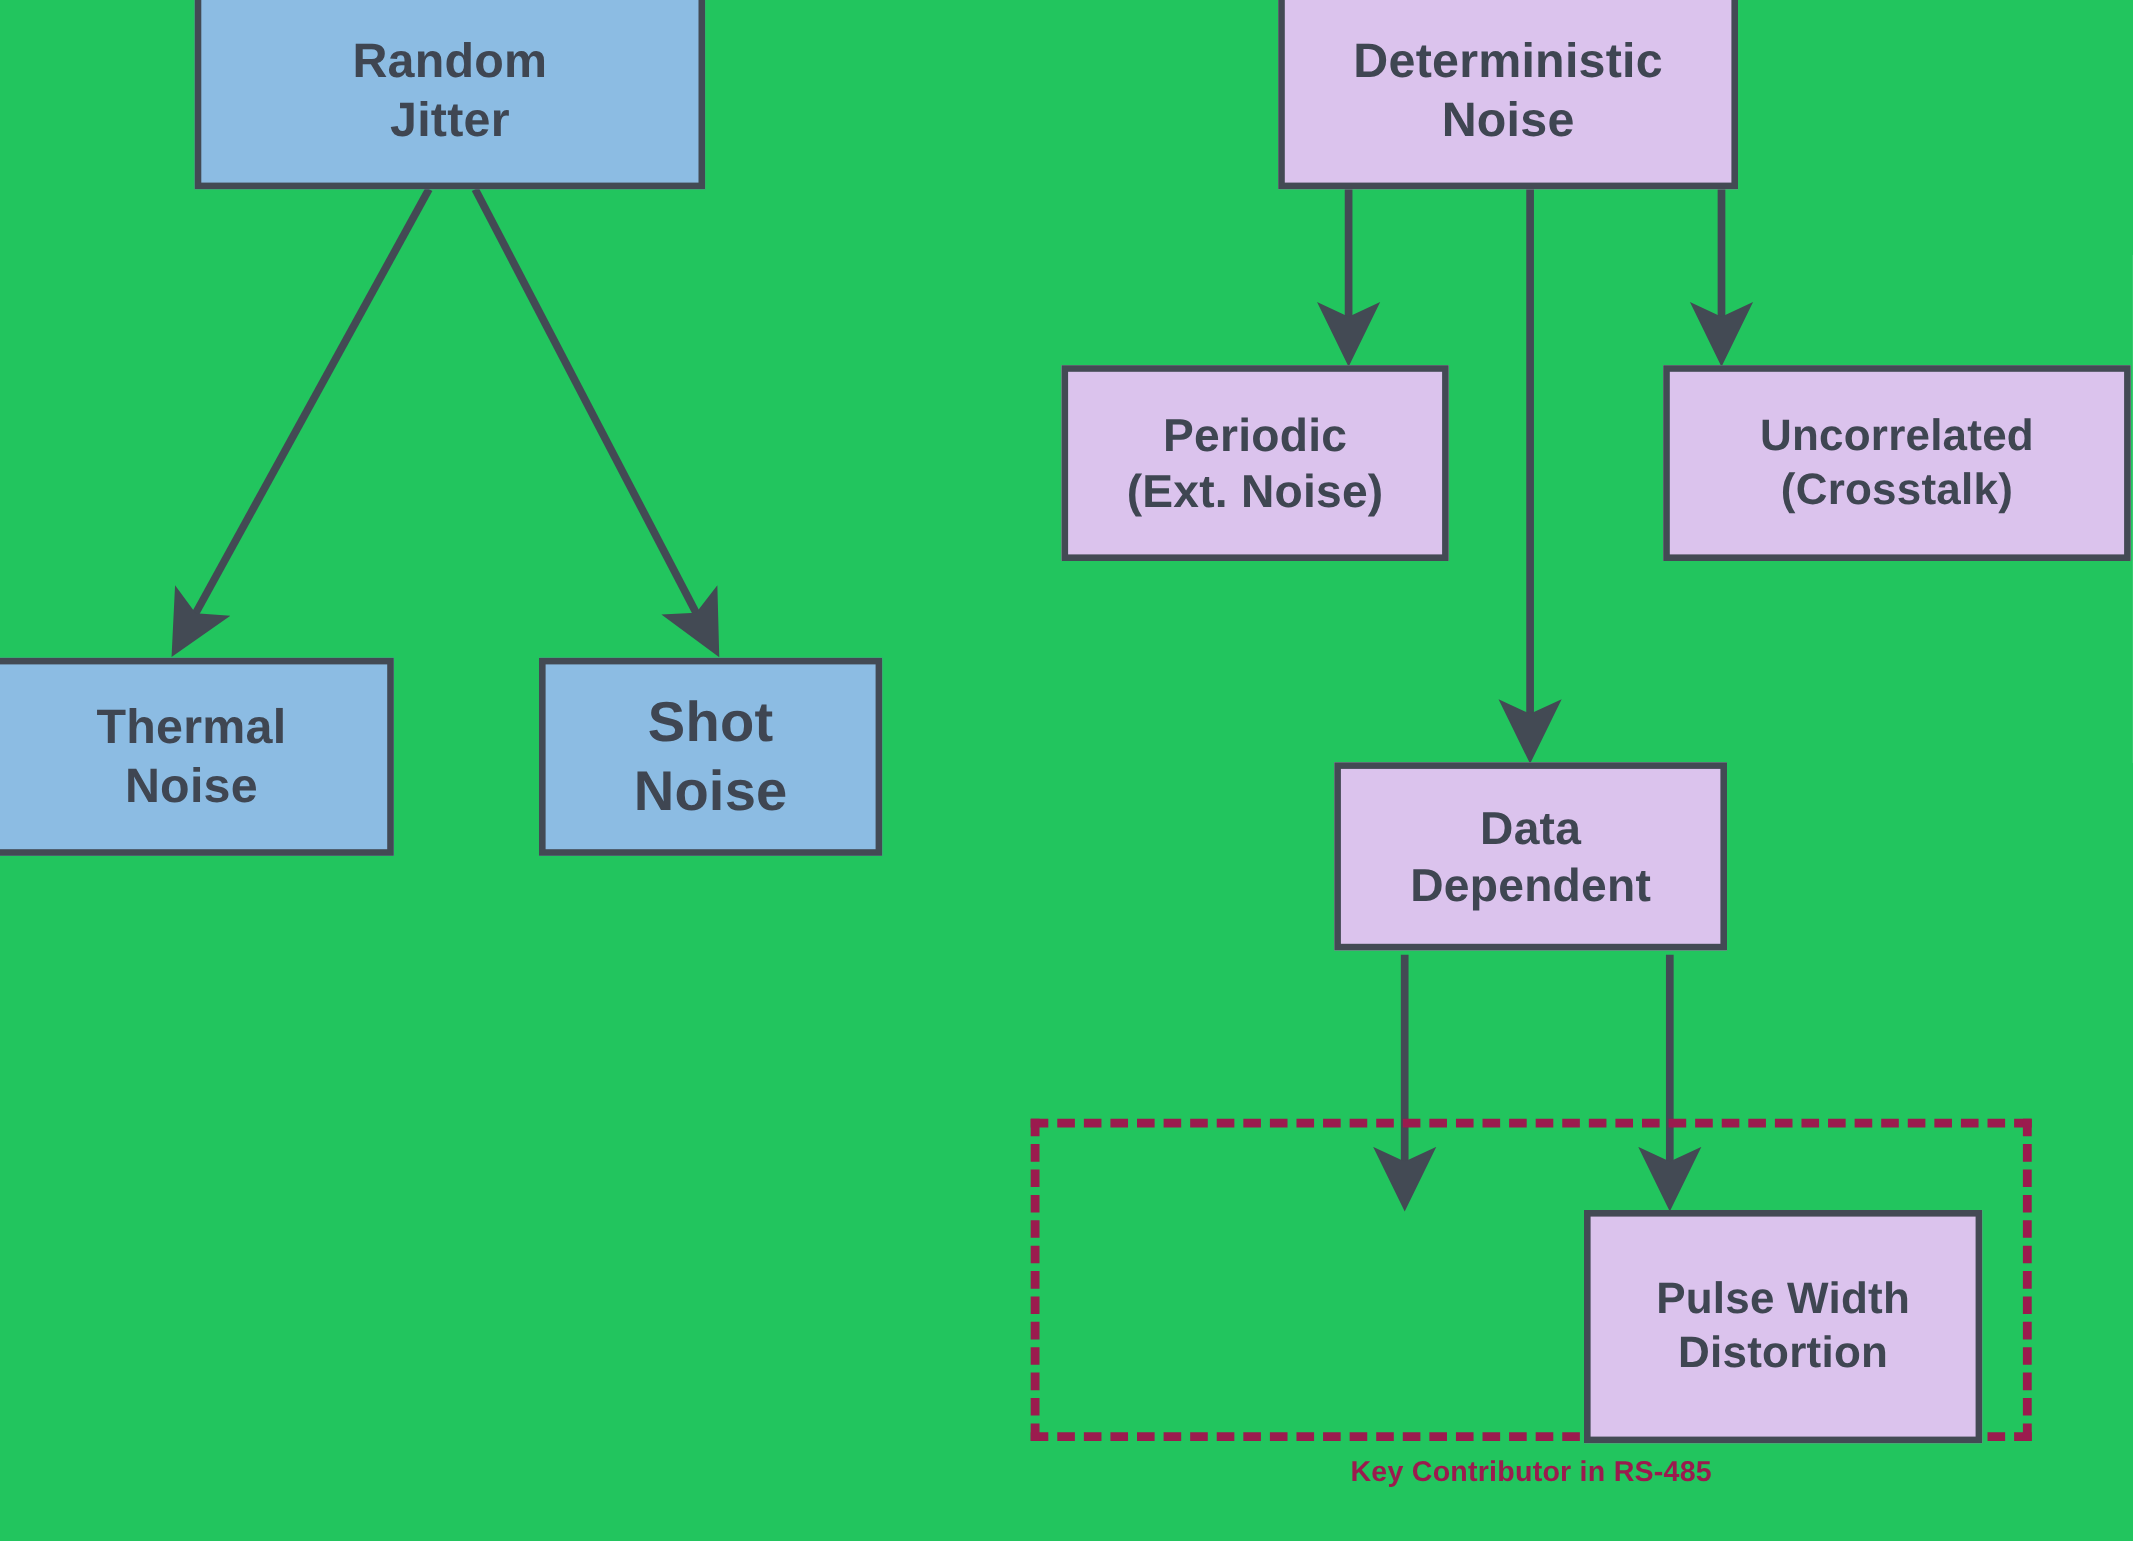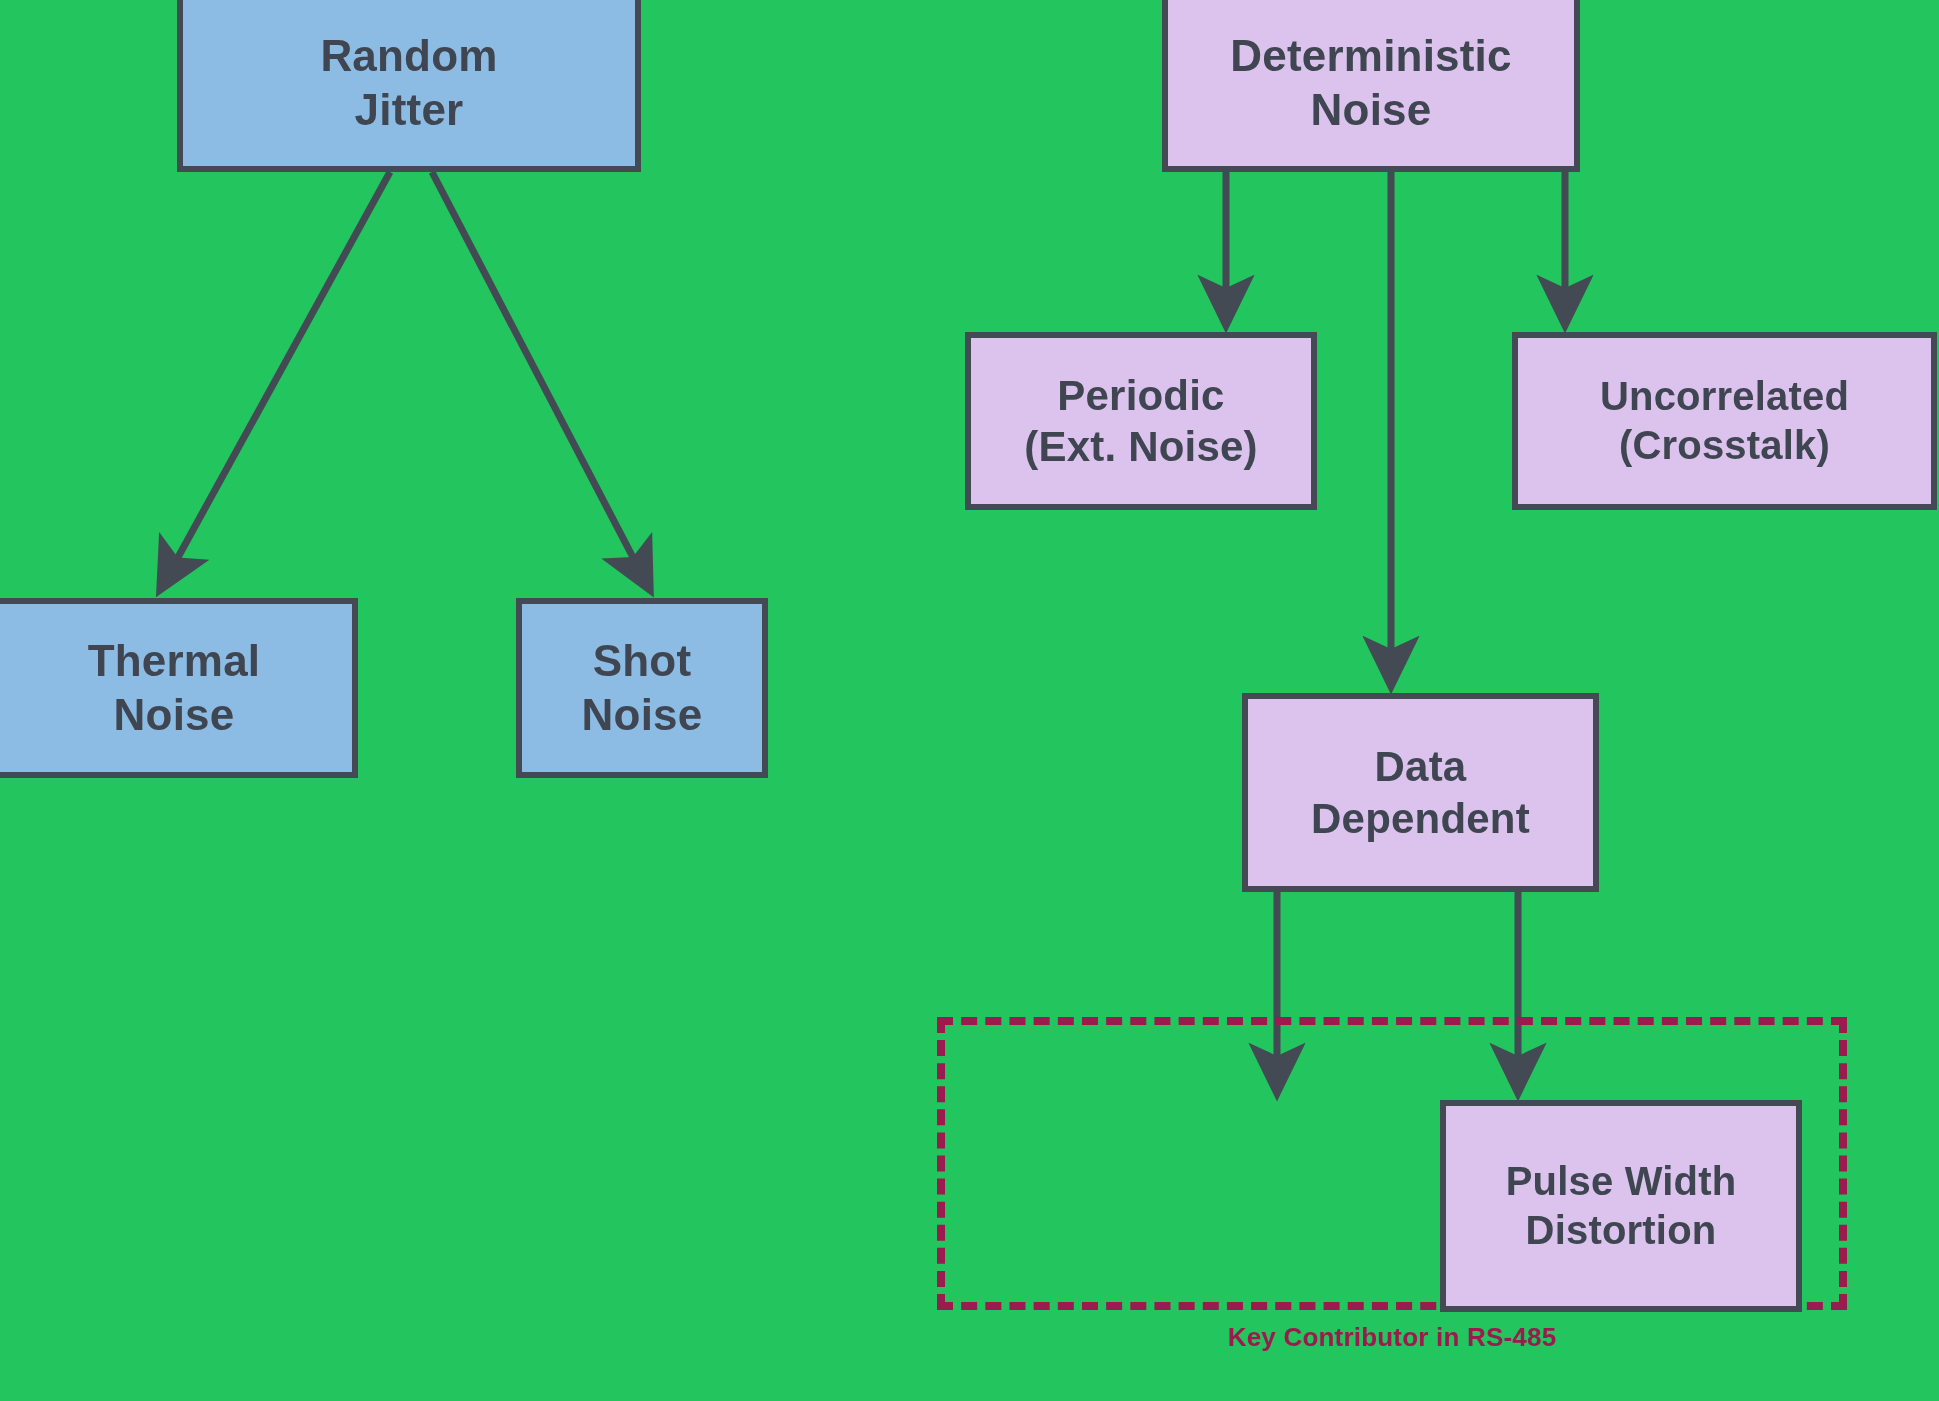--- a/index.html
+++ b/index.html
@@ -32,26 +32,26 @@
   .node.purple{ background: #dbc3ed; }
 
   .node .lbl {
     white-space: pre-line;
     pointer-events: none;
   }
 
   
   #node-random-jitter        { left:177px;  top:-6px;   width:464px; height:178px; font-size:44px; }
   #node-thermal-noise        { left:-10px;  top:598px;  width:368px; height:180px; font-size:44px; }
-  #node-shot-noise           { left:490px;  top:598px;  width:252px; height:180px; font-size:44px;margin-left:26px; }
+  #node-shot-noise           { left:490px;  top:598px;  width:312px; height:180px; font-size:51px; }
 
   #node-deterministic-jitter { left:1162px; top:-6px;   width:418px; height:178px; font-size:44px; }
   #node-periodic             { left:965px;  top:332px;  width:352px; height:178px; font-size:42px;justify-content:center; }
   #node-uncorrelated         { left:1512px; top:332px;  width:425px; height:178px; font-size:40px; }
-  #node-data-dependent       { left:1213px; top:693px;  width:357px; height:199px; font-size:42px;margin-left:29px; }
+  #node-data-dependent       { left:1213px; top:693px;  width:357px; height:171px; font-size:42px; }
   #node-intersymbol          { left:990px;  top:1100px; width:313px; height:182px; font-size:40px; }
   #node-pulse-width          { left:1440px; top:1100px; width:362px; height:212px; font-size:40px; }
 
   
   #group-key-contributor {
     position: absolute;
     left: 937px;
     top: 1017px;
     width: 910px;
     height: 293px;

